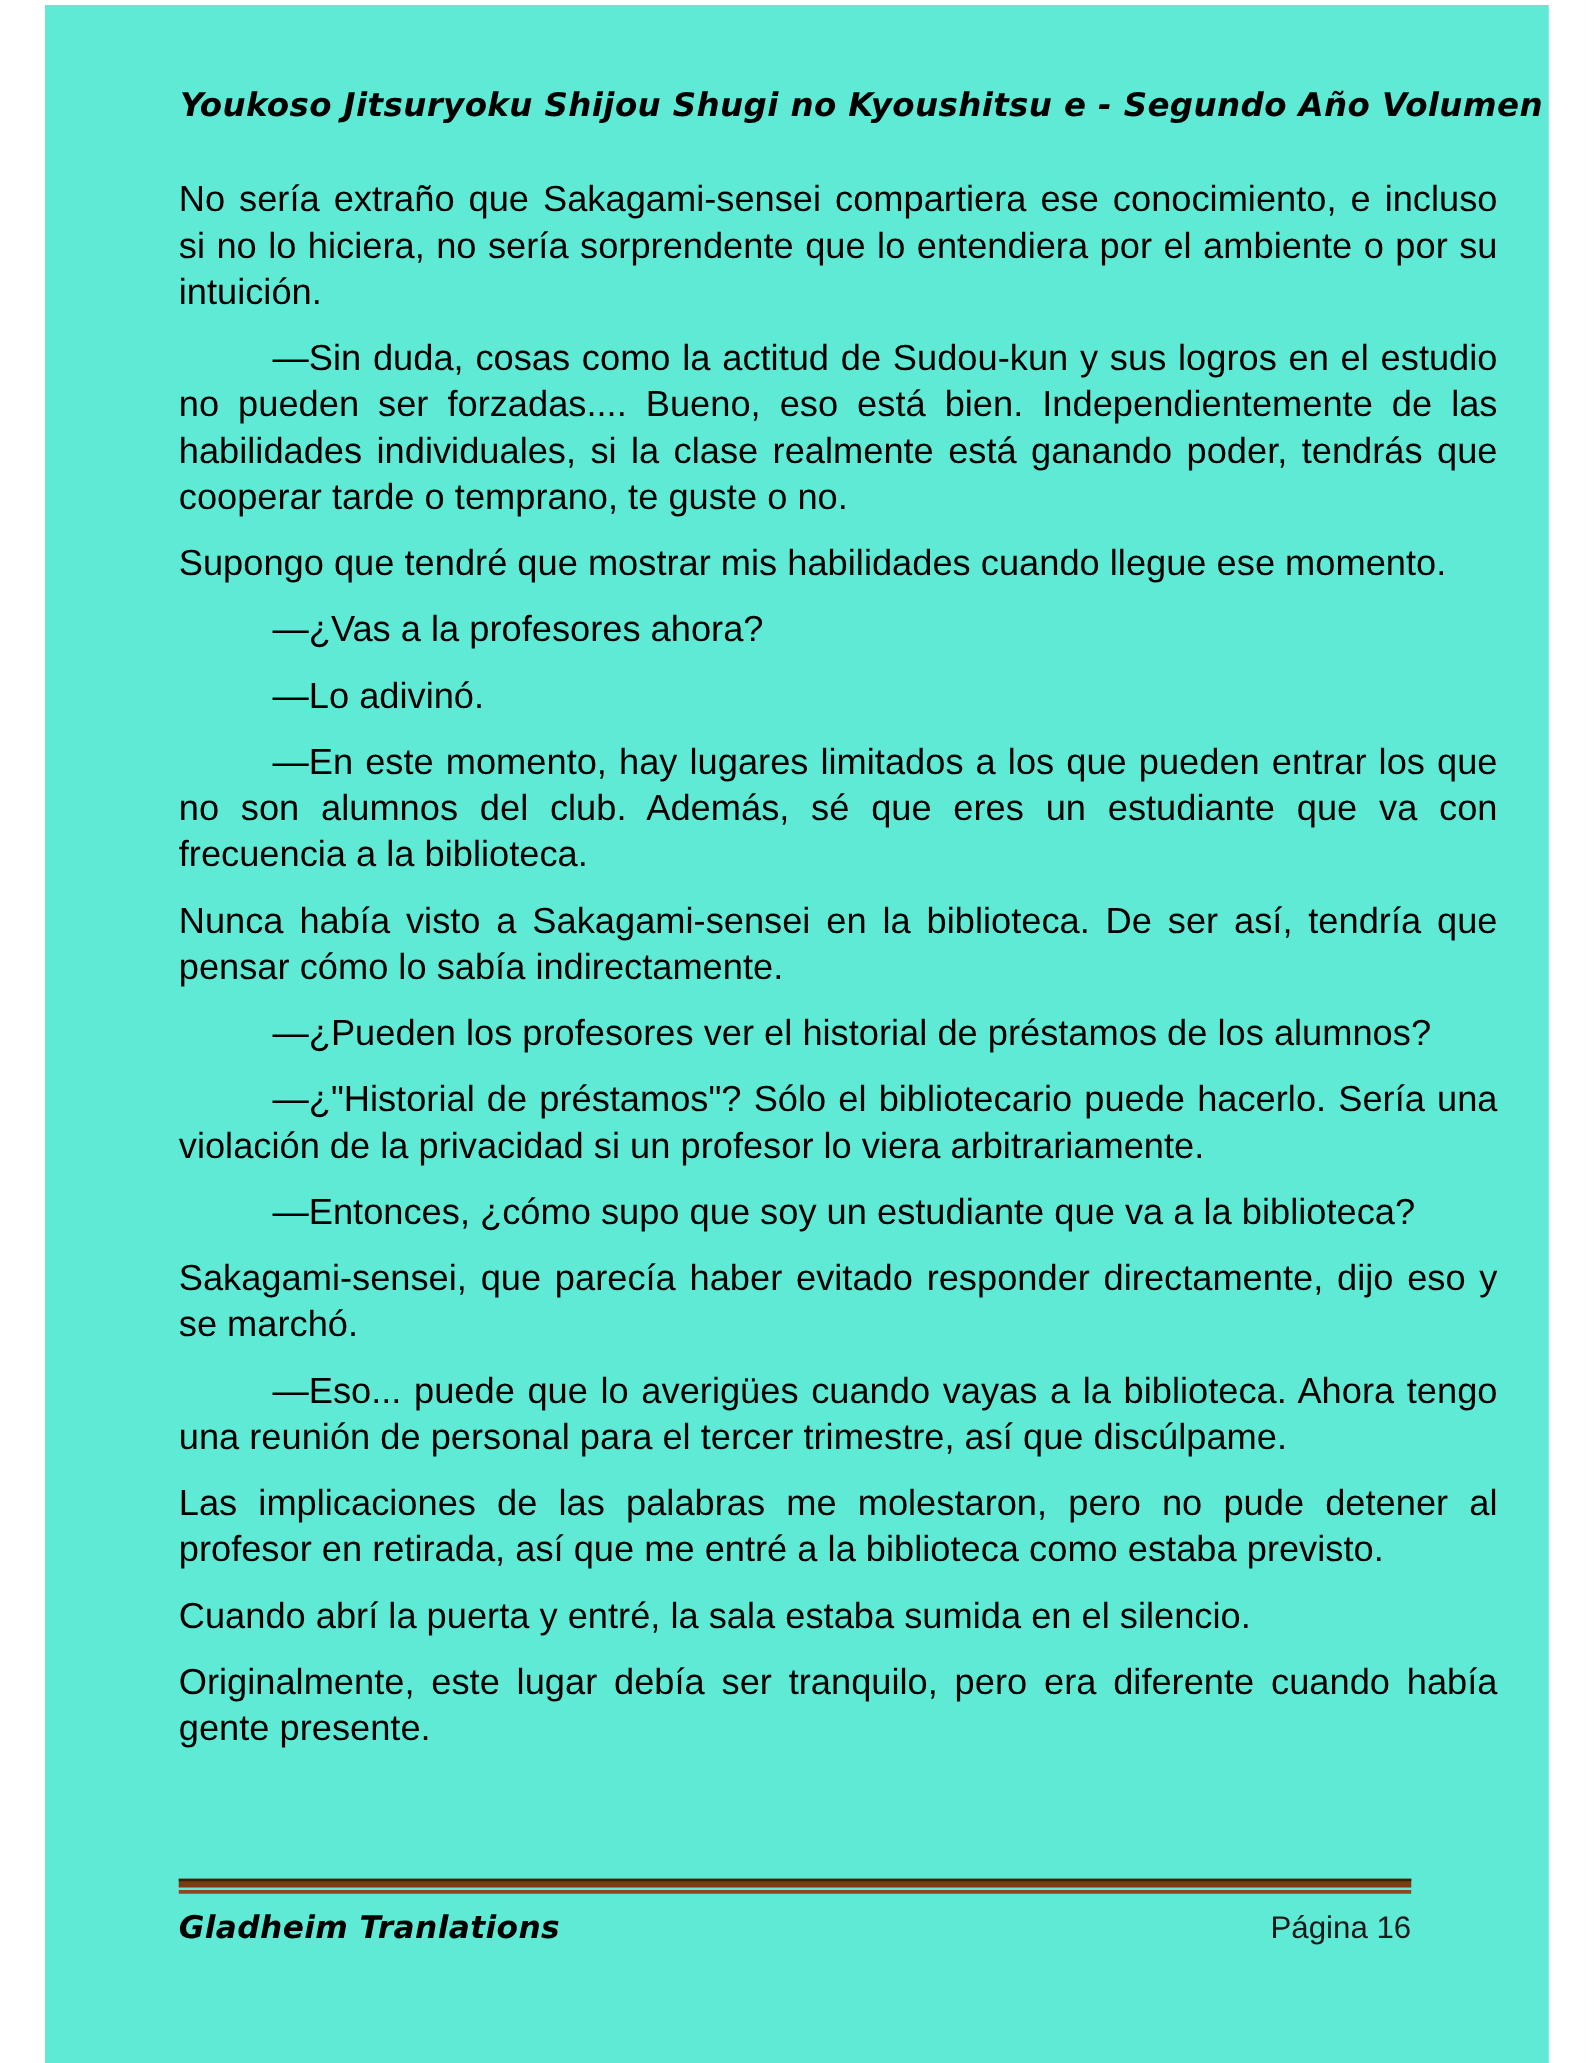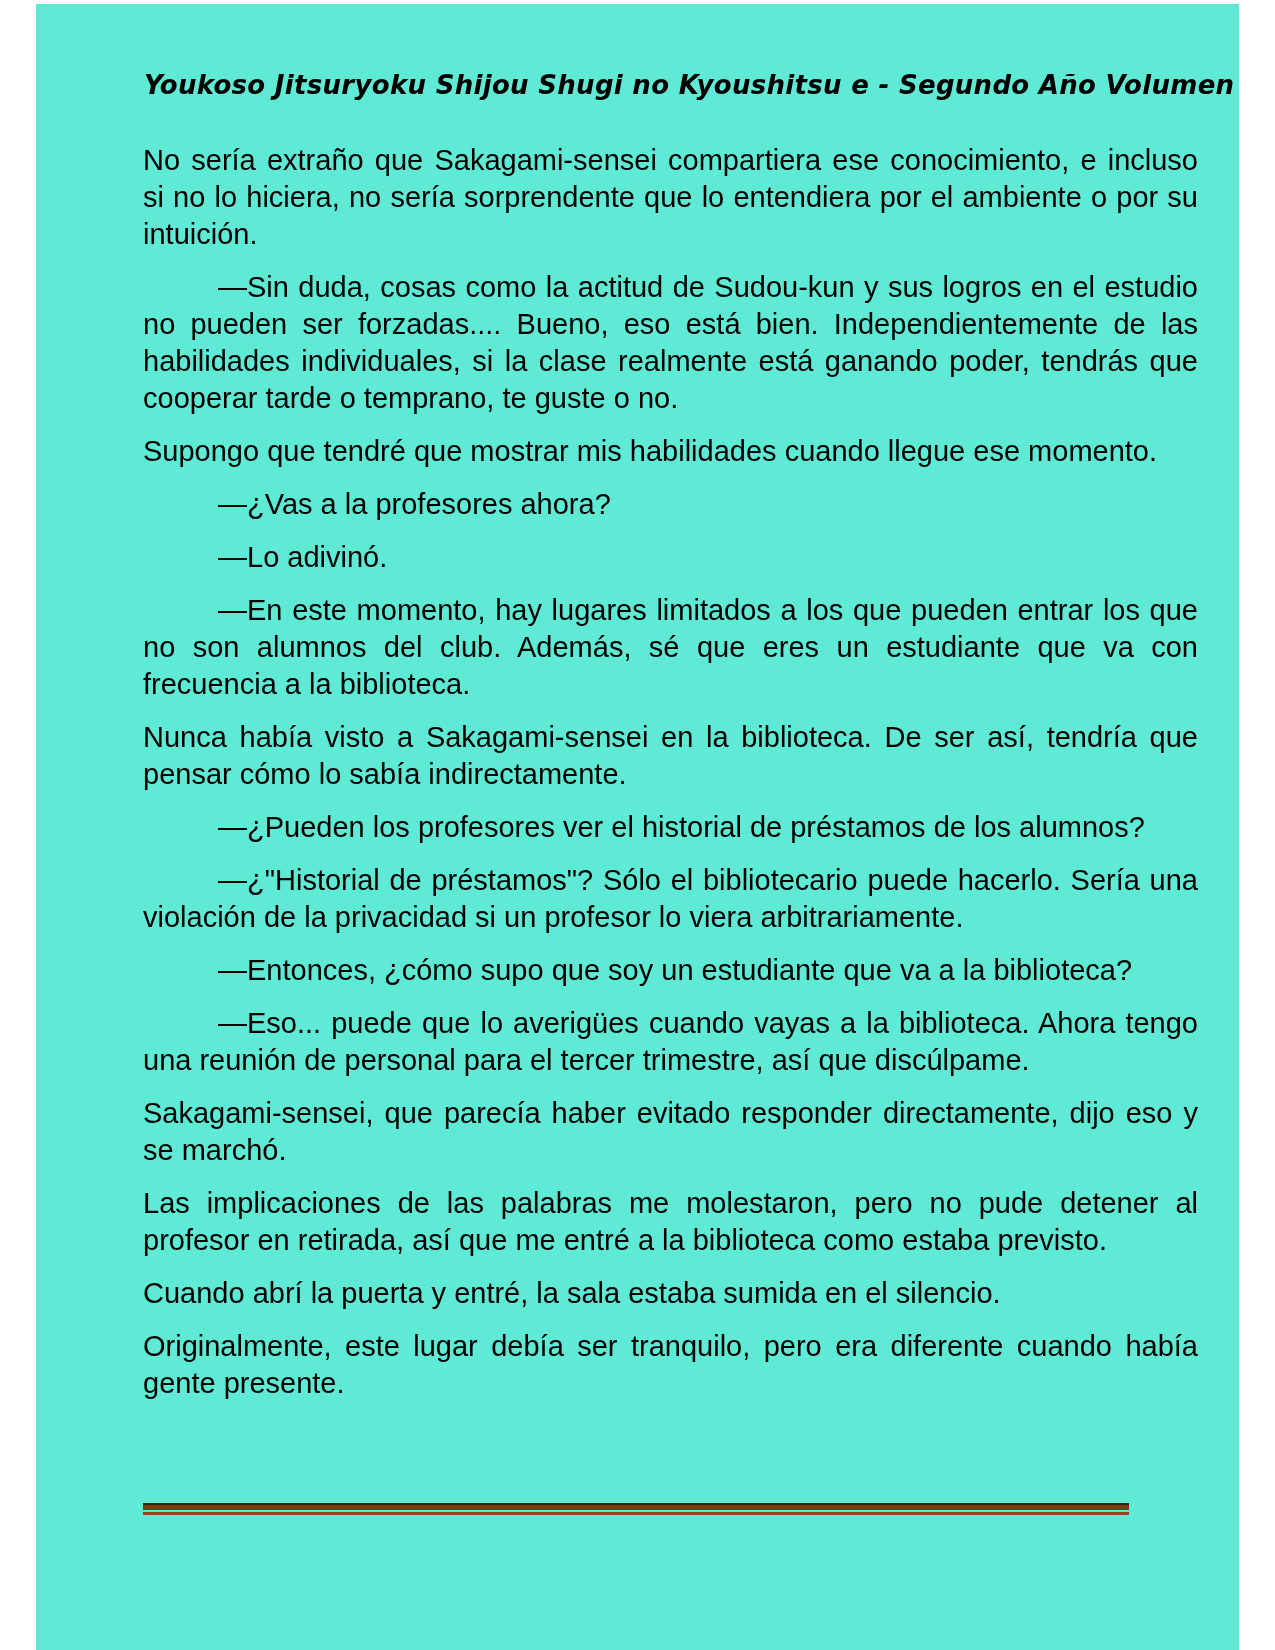--- a/index.html
+++ b/index.html
@@ -97,25 +97,29 @@
     <p class="para">No sería extraño que Sakagami-sensei compartiera ese conocimiento, e incluso si no lo hiciera, no sería sorprendente que lo entendiera por el ambiente o por su intuición.</p>
     <p class="para indent">—Sin duda, cosas como la actitud de Sudou-kun y sus logros en el estudio no pueden ser forzadas.... Bueno, eso está bien. Independientemente de las habilidades individuales, si la clase realmente está ganando poder, tendrás que cooperar tarde o temprano, te guste o no.</p>
     <p class="para">Supongo que tendré que mostrar mis habilidades cuando llegue ese momento.</p>
     <p class="para indent">—¿Vas a la profesores ahora?</p>
     <p class="para indent">—Lo adivinó.</p>
     <p class="para indent">—En este momento, hay lugares limitados a los que pueden entrar los que no son alumnos del club. Además, sé que eres un estudiante que va con frecuencia a la biblioteca.</p>
     <p class="para">Nunca había visto a Sakagami-sensei en la biblioteca. De ser así, tendría que pensar cómo lo sabía indirectamente.</p>
     <p class="para indent">—¿Pueden los profesores ver el historial de préstamos de los alumnos?</p>
     <p class="para indent">—¿"Historial de préstamos"? Sólo el bibliotecario puede hacerlo. Sería una violación de la privacidad si un profesor lo viera arbitrariamente.</p>
     <p class="para indent">—Entonces, ¿cómo supo que soy un estudiante que va a la biblioteca?</p>
+    <p class="para">Sakagami-sensei, que parecía haber evitado responder directamente, dijo eso y se marchó.</p>
     <p class="para indent">—Eso... puede que lo averigües cuando vayas a la biblioteca. Ahora tengo una reunión de personal para el tercer trimestre, así que discúlpame.</p>
-    <p class="para">Sakagami-sensei, que parecía haber evitado responder directamente, dijo eso y se marchó.</p>
     <p class="para">Las implicaciones de las palabras me molestaron, pero no pude detener al profesor en retirada, así que me entré a la biblioteca como estaba previsto.</p>
     <p class="para">Cuando abrí la puerta y entré, la sala estaba sumida en el silencio.</p>
     <p class="para">Originalmente, este lugar debía ser tranquilo, pero era diferente cuando había gente presente.</p>
   </div>
 
   <div class="footer">
     <div class="rule-thick"></div>
     <div class="rule-thin"></div>
+    <div class="footer-row">
+      <span class="translator">Gladheim Tranlations</span>
+      <span class="page-number">Página 16</span>
+    </div>
   </div>
 
 </div>
 
 </body></html>

